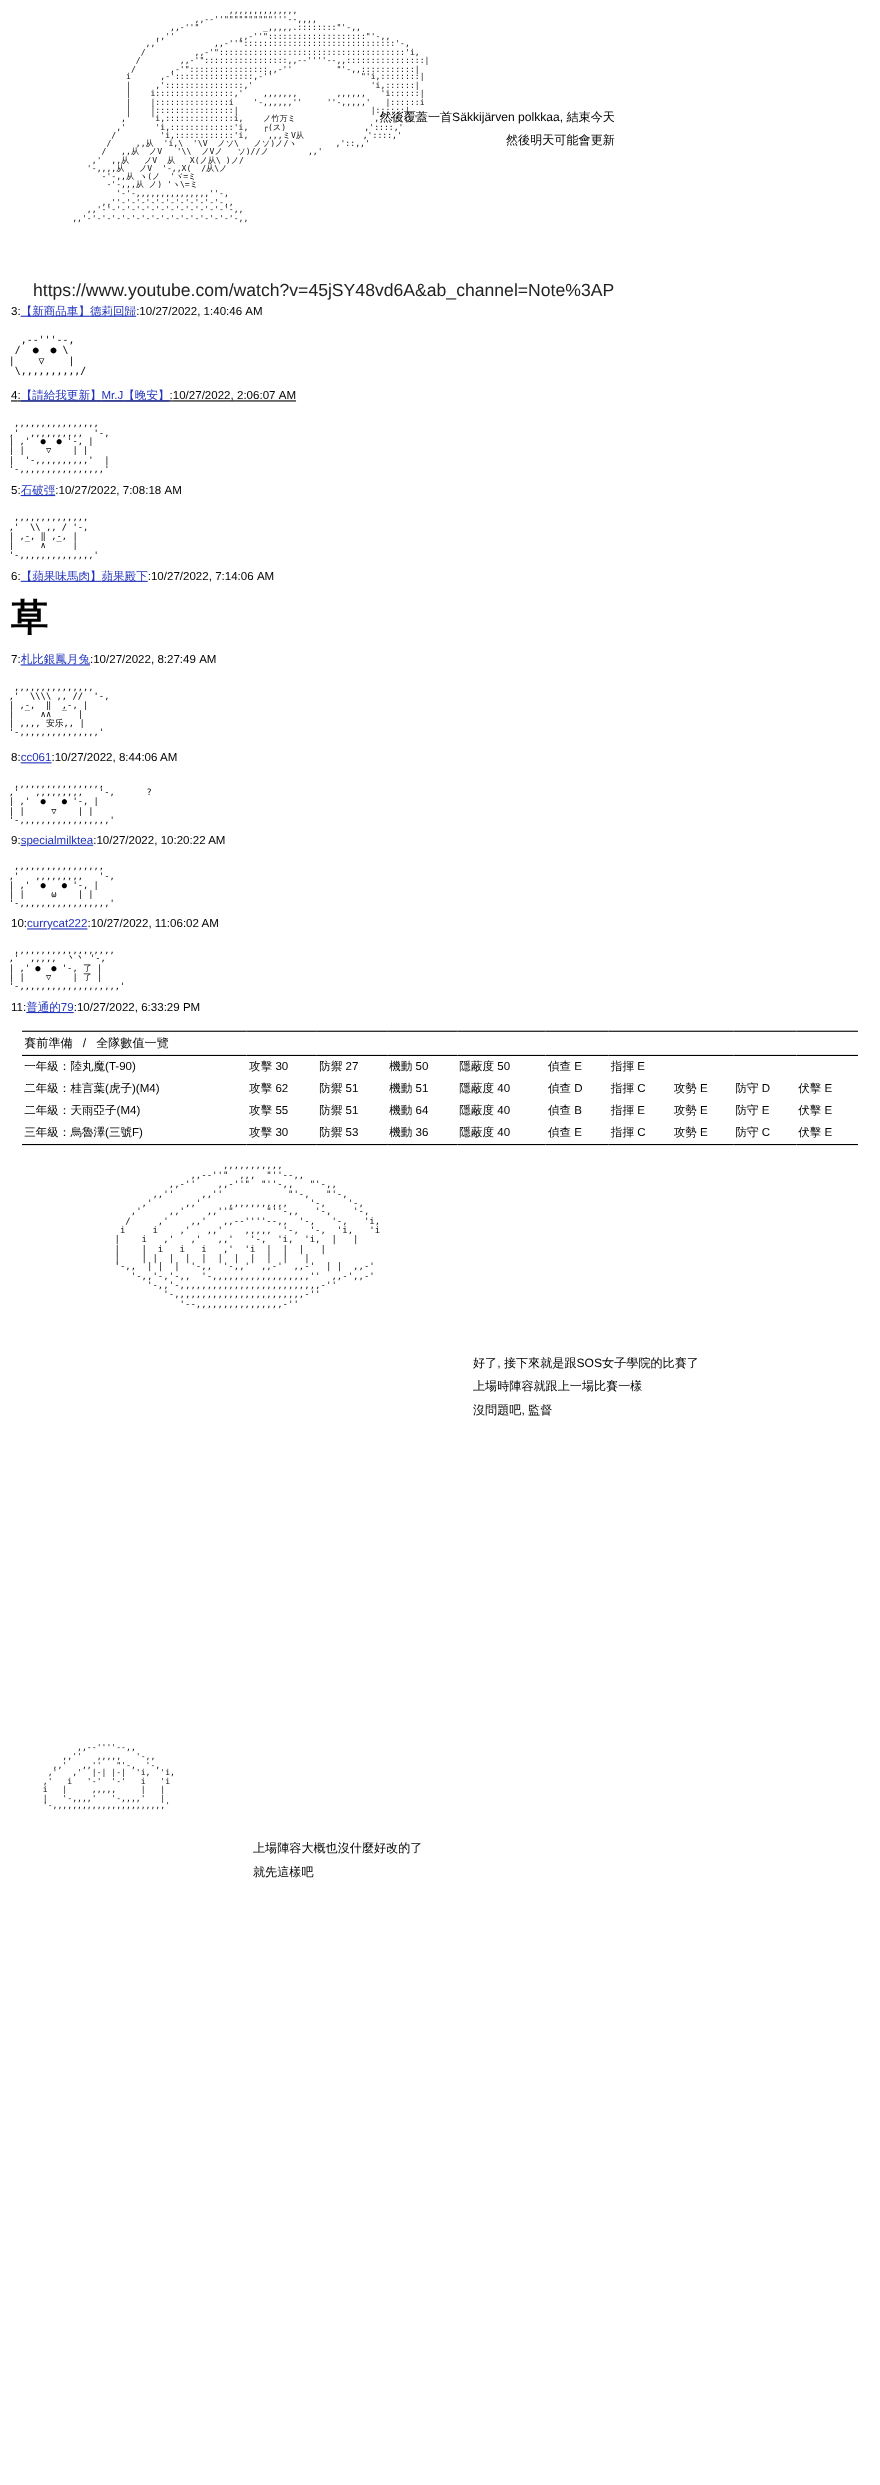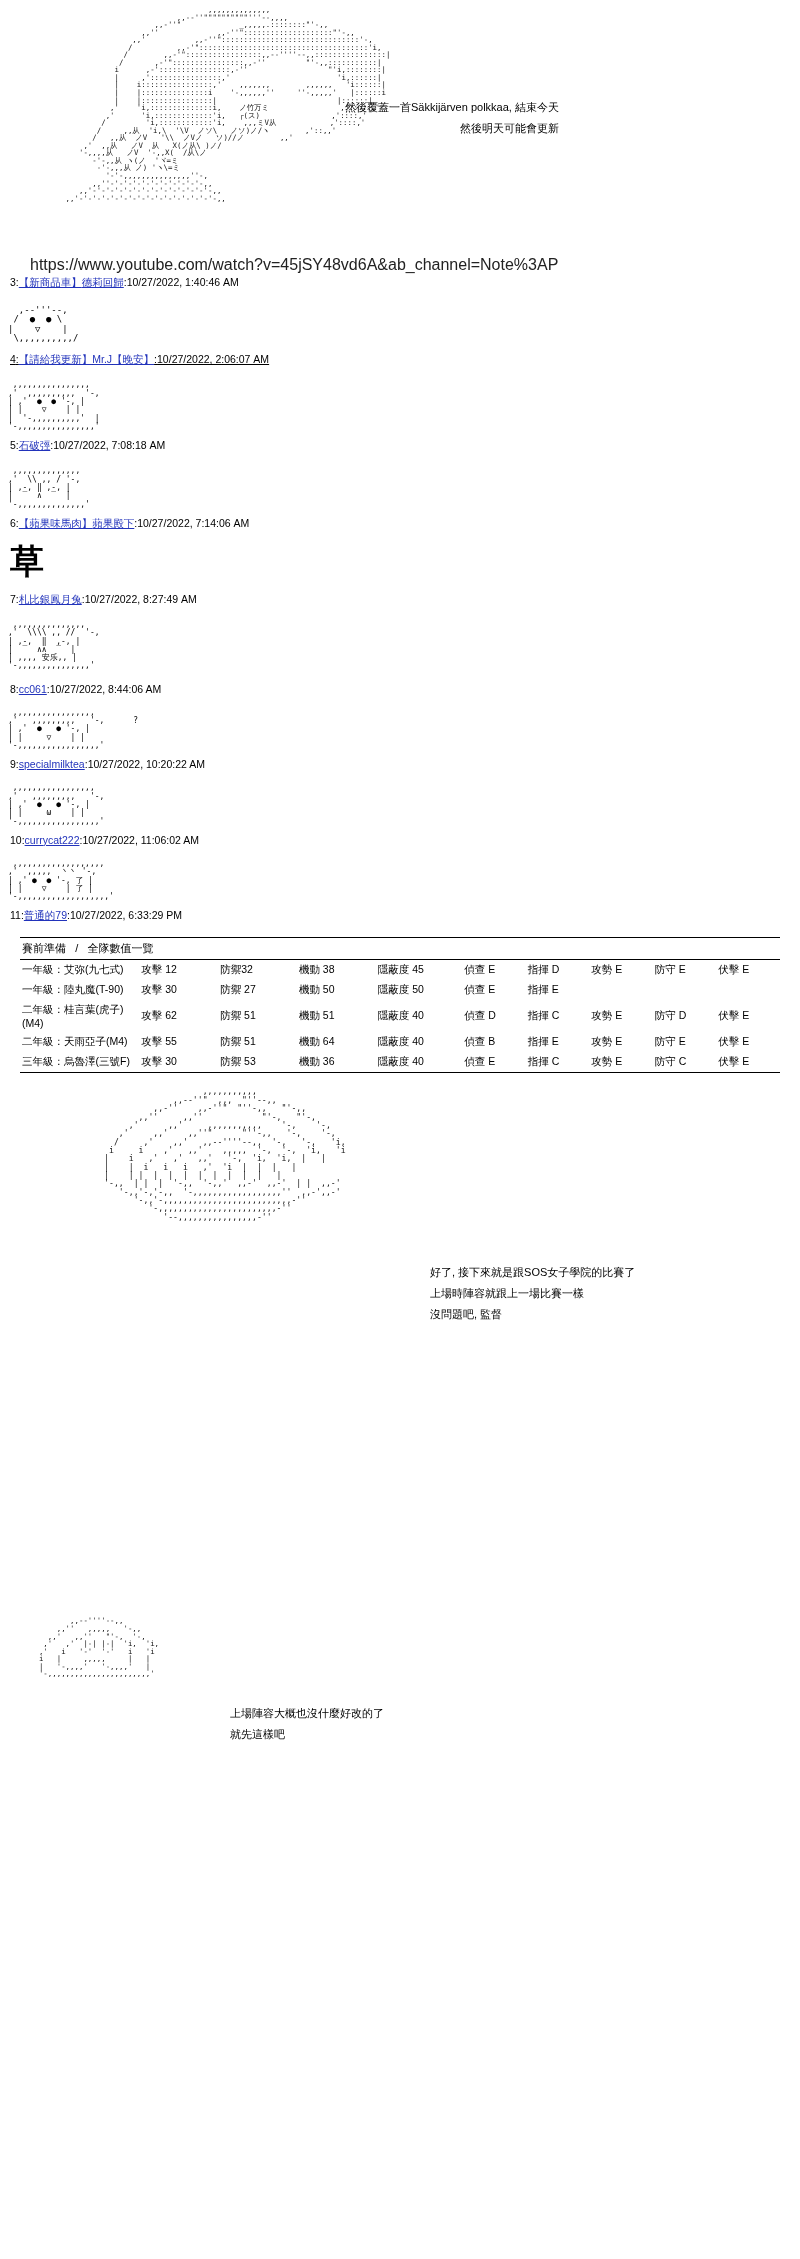--- a/index.html
+++ b/index.html
@@ -162,32 +162,20 @@
   <table class="tbl">
     <tbody>
         <tr>
       <th class="tblhead" colspan="10">
         <span>賽前準備</span>
         &nbsp;&nbsp;<span>/</span>&nbsp;&nbsp;
         <span>全隊數值一覽</span>
       </th>
     </tr>
 
-    <tr>
-      <td class="c-grade">一年級：艾弥(九七式)</td>
-      <td class="c-stat">攻擊 12</td>
-      <td class="c-stat">防禦32</td>
-      <td class="c-stat">機動 38</td>
-      <td class="c-stat2">隱蔽度 45</td>
-      <td class="c-small">偵查 E</td>
-      <td class="c-small">指揮 D</td>
-      <td class="c-small">攻勢 E</td>
-      <td class="c-small">防守 E</td>
-      <td class="c-small">伏擊 E</td>
-    </tr>
 
 
     <tr>
       <td>一年級：陸丸魔(T-90)</td>
       <td>攻擊 30</td>
       <td>防禦 27</td>
       <td>機動 50</td>
       <td>隱蔽度 50</td>
       <td>偵查 E</td>
       <td>指揮 E</td>

